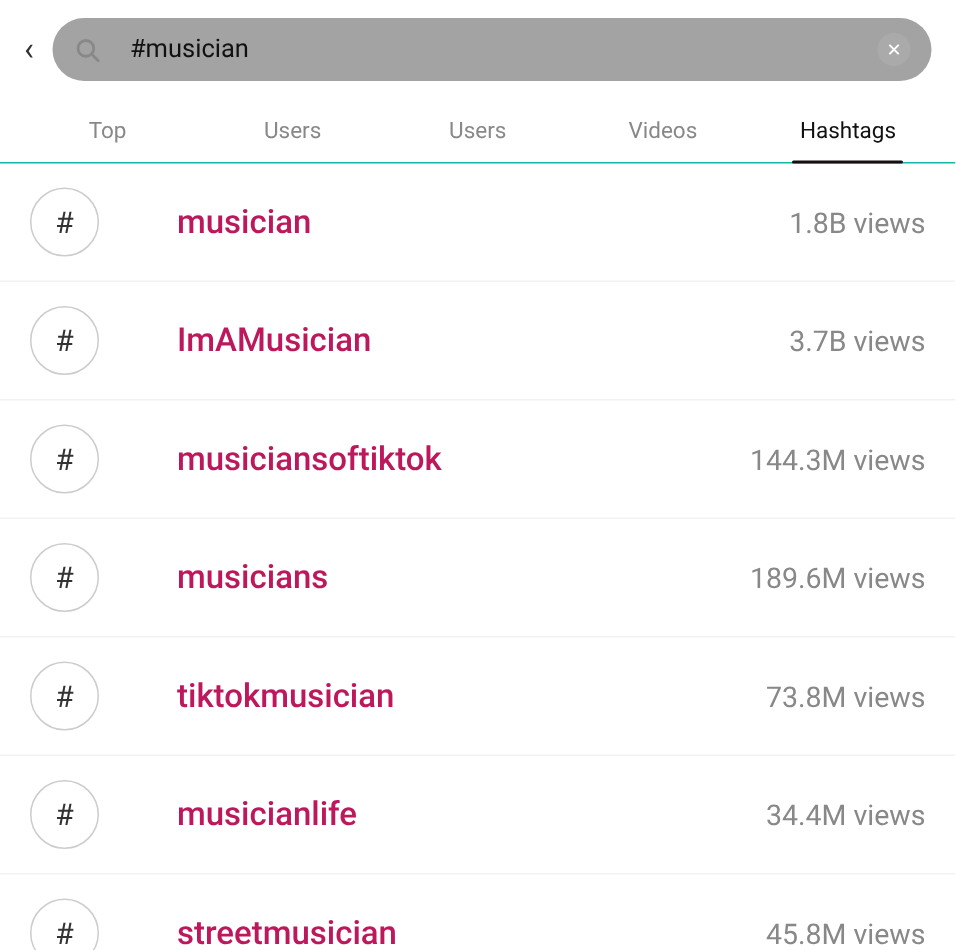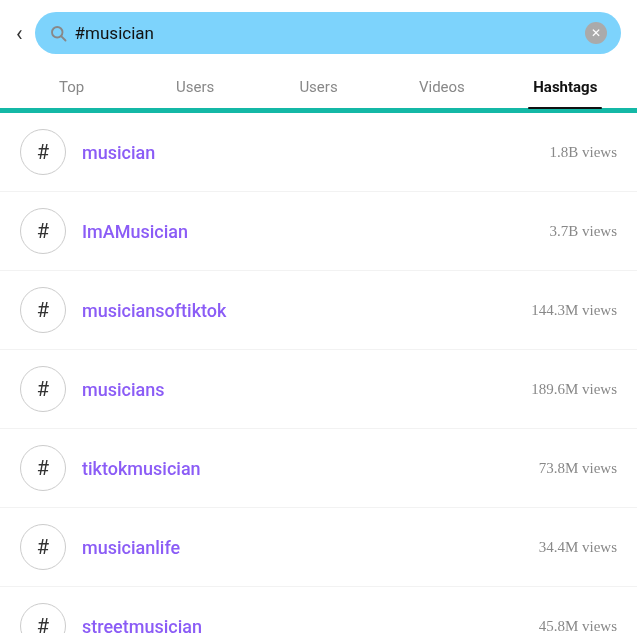--- a/index.html
+++ b/index.html
@@ -31,24 +31,24 @@
       cursor: pointer;
       display: flex;
       align-items: center;
       flex-shrink: 0;
     }
 
     .search-bar {
       flex: 1;
       display: flex;
       align-items: center;
-      background: #7dd3fc;
+      background: #a3a3a3;
       border-radius: 22px;
       padding: 10px 14px;
-      gap: 8px;
+      gap: 20px;
     }
 
     .search-icon-svg {
       color: #888;
       flex-shrink: 0;
     }
 
     .search-text {
       flex: 1;
       font-size: 17px;
@@ -72,38 +72,38 @@
 
     .clear-btn::after {
       content: '✕';
       font-size: 12px;
       color: #fff;
     }
 
     
     .tabs {
       display: flex;
-      border-bottom: 5px solid #14b8a6;
+      border-bottom: 1px solid #14b8a6;
       padding: 0 10px;
     }
 
     .tab {
       flex: 1;
       text-align: center;
       padding: 12px 4px;
       font-size: 15px;
       color: #888;
       cursor: pointer;
       position: relative;
       white-space: nowrap;
     }
 
     .tab.active {
       color: #111;
-      font-weight: 700;
+      font-weight: 400;
     }
 
     .tab.active::after {
       content: '';
       position: absolute;
       bottom: -1px;
       left: 50%;
       transform: translateX(-50%);
       width: 60%;
       height: 2px;
@@ -134,30 +134,30 @@
       justify-content: center;
       flex-shrink: 0;
       margin-right: 16px;
       font-size: 20px;
       color: #333;
       font-weight: 400;
     }
 
     .hashtag-name {
       flex: 1;
-      font-size: 18px;
-      color: #8b5cf6;
+      font-size: 22px;
+      color: #be185d;
       font-weight: 500;
+      margin-left: 36px;
     }
 
     .hashtag-views {
-      font-size: 15px;
+      font-size: 19px;
       color: #888;
       margin-left: 8px;
-      font-family: Liberation Serif, serif;
     }
   </style>
 </head>
 <body>
 
 <div class="header">
   <div class="back-btn">‹</div>
   <div class="search-bar">
     <svg class="search-icon-svg" width="18" height="18" viewBox="0 0 24 24" fill="none" stroke="#888" stroke-width="2.5" stroke-linecap="round" stroke-linejoin="round">
       <circle cx="11" cy="11" r="7"></circle>

